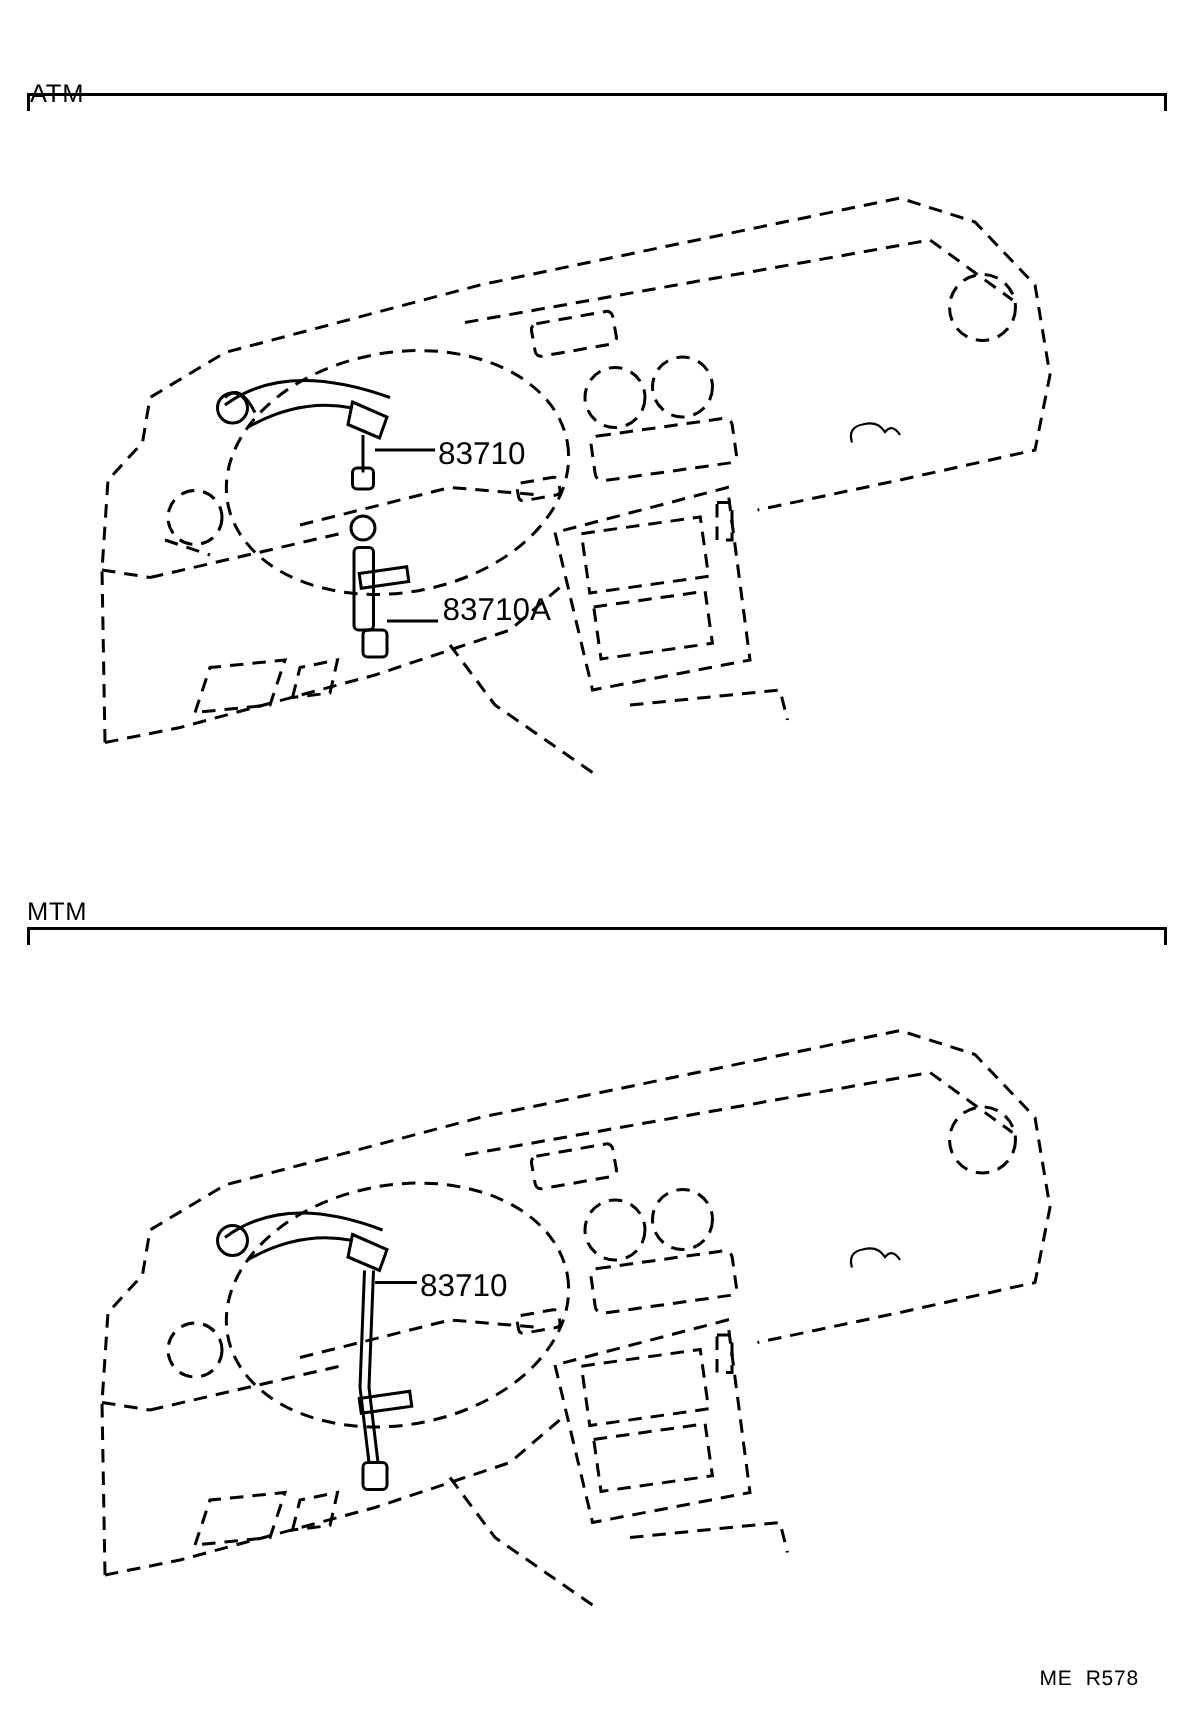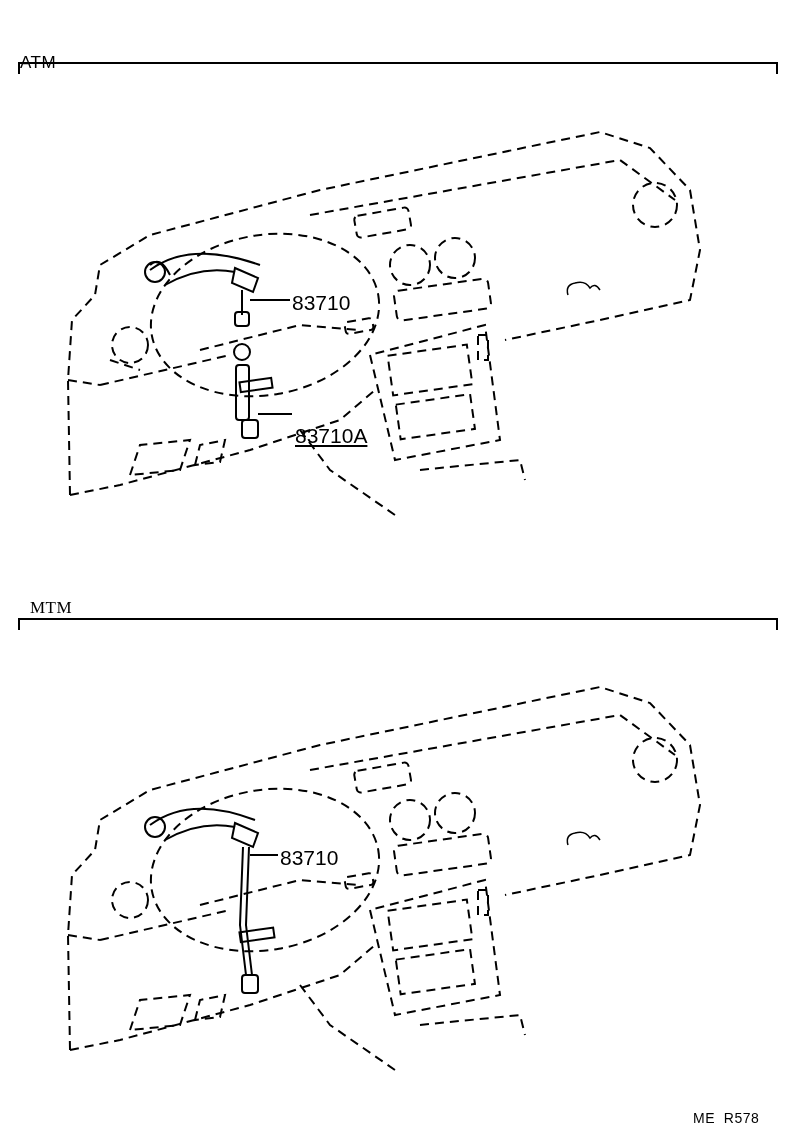--- a/index.html
+++ b/index.html
@@ -60,23 +60,23 @@
   <rect class="s" x="235" y="312" width="14" height="14" rx="3"></rect>
   <ellipse class="s" cx="242" cy="352" rx="8" ry="8"></ellipse>
   <rect class="s" x="236" y="365" width="13" height="55" rx="3"></rect>
   <rect class="s" x="240" y="380" width="32" height="10" transform="rotate(-8 256 385)"></rect>
   <rect class="s" x="242" y="420" width="16" height="18" rx="3"></rect>
   <path class="s" d="M250,300 L290,300"></path>
   <path class="s" d="M258,414 L292,414"></path>
 </svg>
 
 <div class="part-label" style="left:292px; top:291px;">83710</div>
-<div class="part-label" style="left:295px; top:424px;text-decoration:underline;">83710A</div>
+<div class="part-label" style="left:295px; top:395px;">83710A</div>
 
-<div class="section-label" style="left:30px; top:598px;font-family:Liberation Serif, serif;">MTM</div>
+<div class="section-label" style="left:18px; top:598px;">MTM</div>
 <div class="bracket" style="left:18px; top:618px; width:756px;"></div>
 
 <svg width="800" height="540" style="top:555px;">
   <path class="d" d="M70,495 L68,380 L72,320 L95,295 L100,265 L150,235 L320,190 L600,132 L650,148 L690,190 L700,250 L690,300 L600,320 L505,340"></path>
   <path class="d" d="M70,495 L120,485 L250,450 L340,420 L375,390"></path>
   <path class="d" d="M100,385 L230,355"></path>
   <path class="d" d="M68,380 L100,385"></path>
   <path class="d" d="M310,215 L620,160 L675,200"></path>
   <ellipse class="d" cx="265" cy="315" rx="115" ry="80" transform="rotate(-10 265 315)"></ellipse>
   <path class="d" d="M200,350 L300,325 L360,330"></path>

